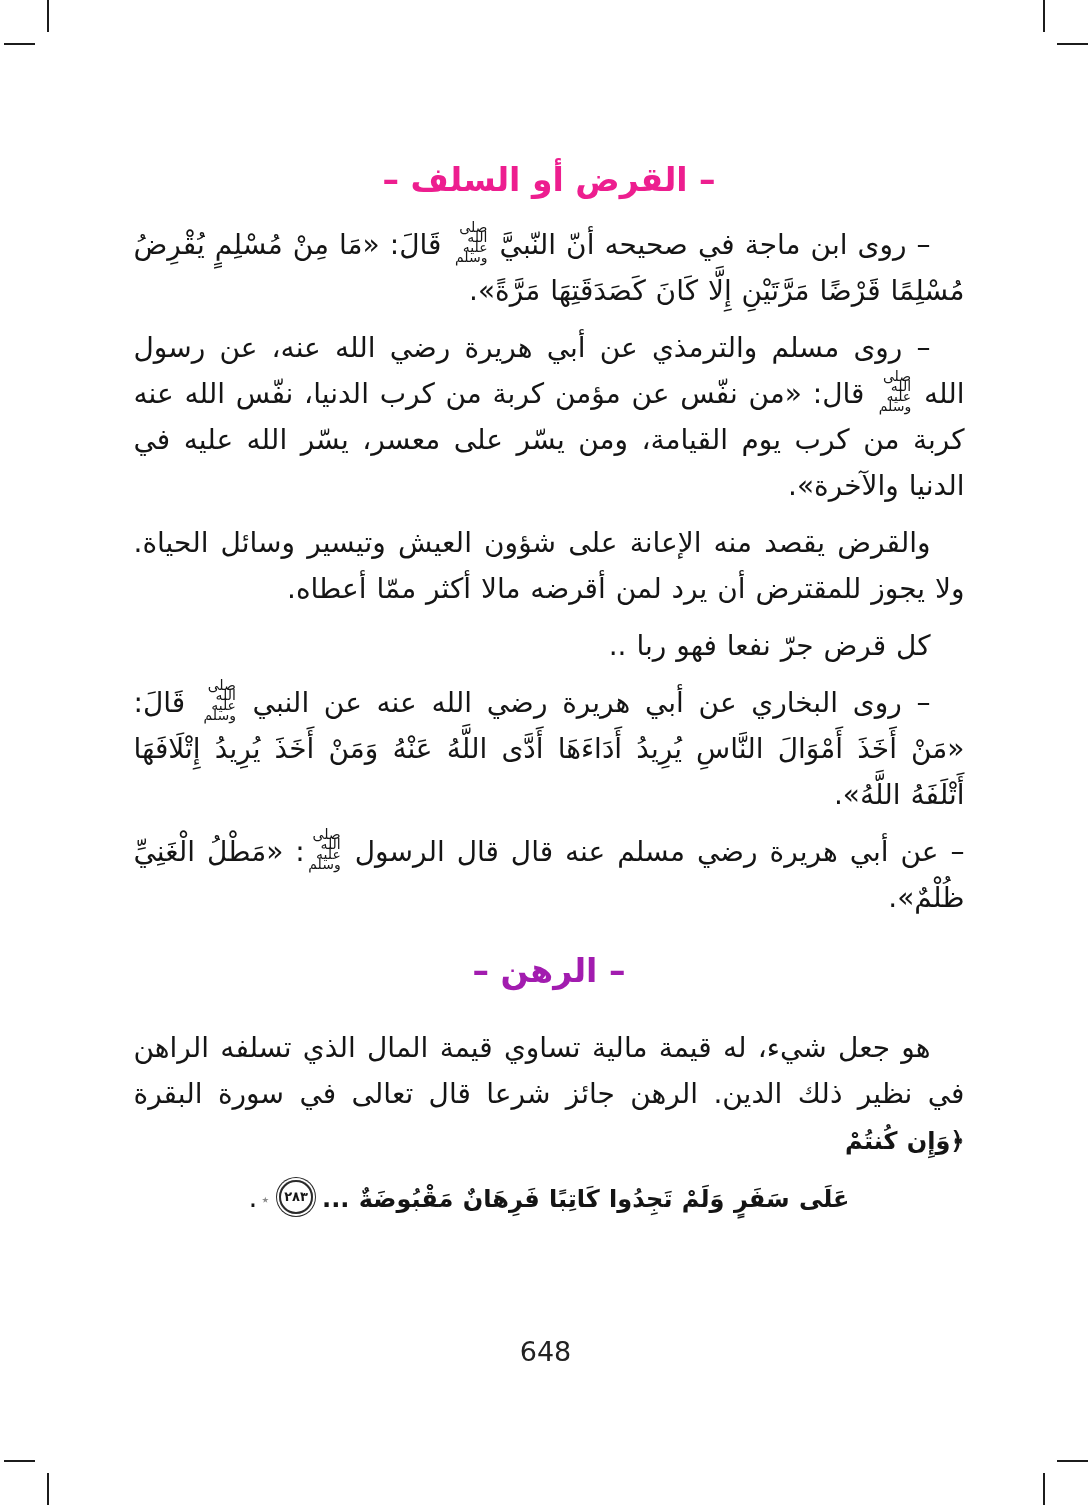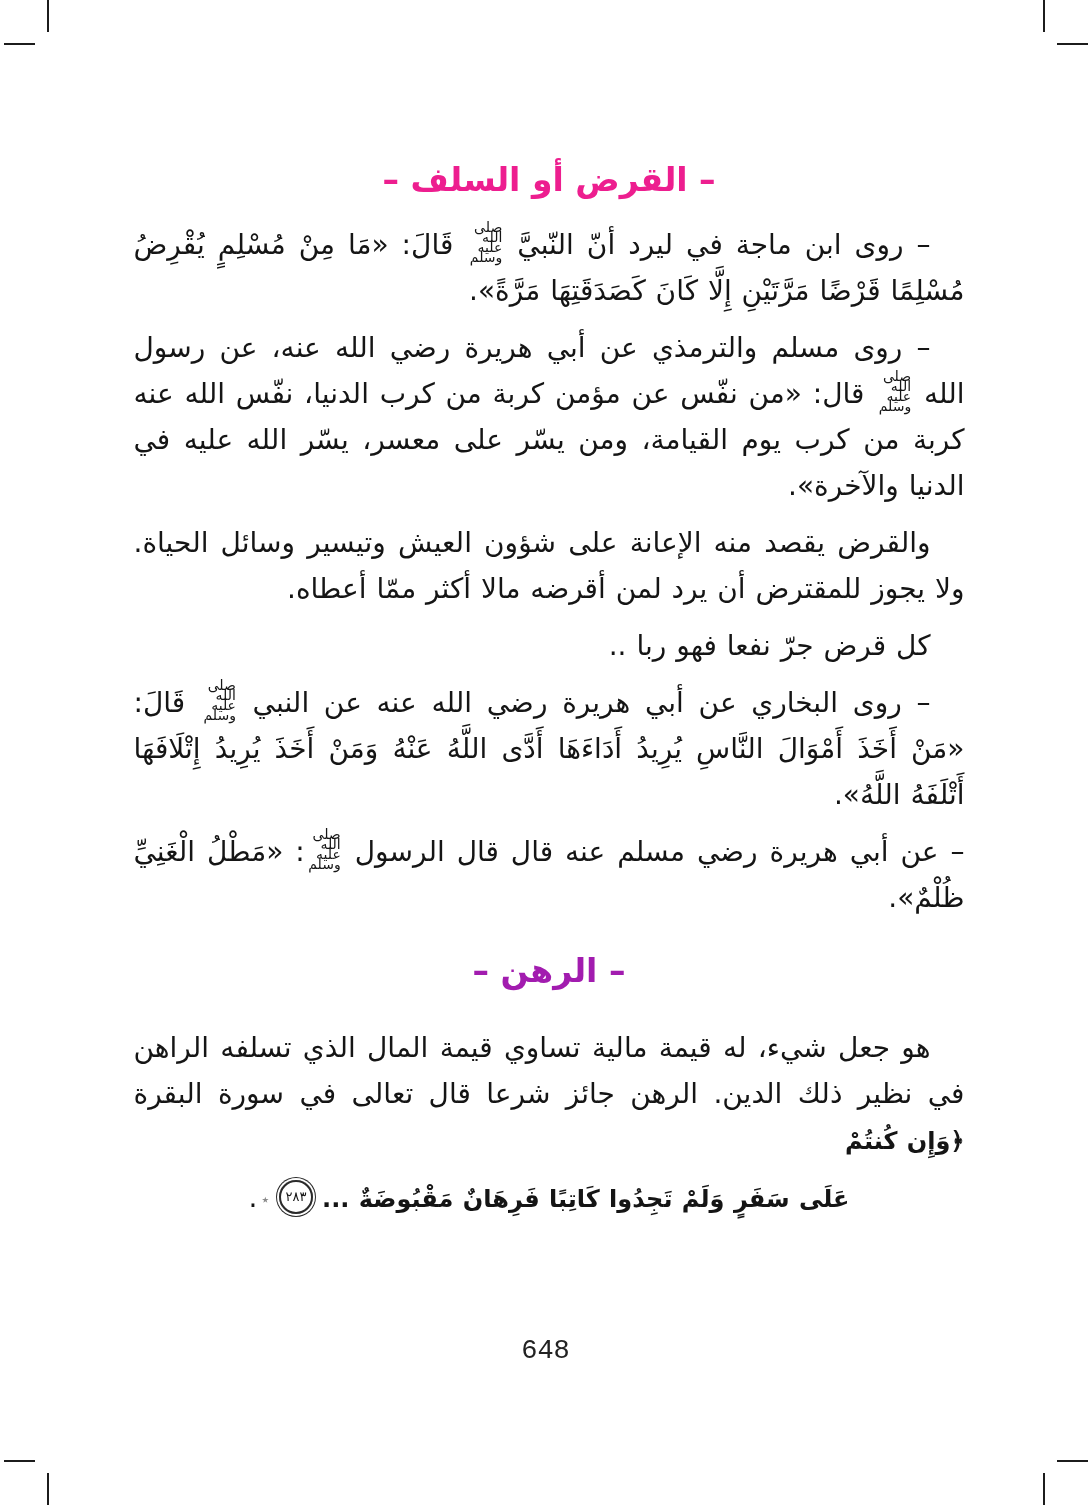--- a/index.html
+++ b/index.html
@@ -72,62 +72,61 @@
     display: inline-flex;
     align-items: center;
     justify-content: center;
     vertical-align: middle;
     width: 34px;
     height: 34px;
     border-radius: 50%;
     border: 2px solid #2a2a2a;
     box-shadow: 0 0 0 2px #fff, 0 0 0 3px #2a2a2a;
     font-size: 13px;
-    font-weight: normal;
+    font-weight: bold;
     margin: 0 9px 4px 6px;
     text-indent: 0;
   }
   .ornament {
     display: inline-block;
     font-size: 14px;
     color: #8a8a8a;
     margin: 0 4px;
     vertical-align: middle;
     text-indent: 0;
   }
   .page-number {
     position: absolute;
     top: 1336px;
     left: 0;
     width: 100%;
     text-align: center;
     font-size: 27px;
     color: #222;
     direction: ltr;
-    font-family: Liberation Mono, monospace;
   }
 </style>
 </head>
 <body>
 
 <div class="page">
 
   <div class="crop v tl-v"></div>
   <div class="crop h tl-h"></div>
   <div class="crop v tr-v"></div>
   <div class="crop h tr-h"></div>
   <div class="crop v bl-v"></div>
   <div class="crop h bl-h"></div>
   <div class="crop v br-v"></div>
   <div class="crop h br-h"></div>
 
   <div class="content">
       <section>
         <h2 class="heading" style="color: rgb(237, 30, 143);">– القرض أو السلف –</h2>
-        <p class="para indent"><span>– روى ابن ماجة في ليرد أنّ النّبيَّ </span><span class="pbuh"><span>صلى الله</span><br><span>عليه وسلم</span></span><span> قَالَ: «مَا مِنْ مُسْلِمٍ يُقْرِضُ مُسْلِمًا قَرْضًا مَرَّتَيْنِ إِلَّا كَانَ كَصَدَقَتِهَا مَرَّةً».</span></p>
+        <p class="para indent"><span>– روى ابن ماجة في صحيحه أنّ النّبيَّ </span><span class="pbuh"><span>صلى الله</span><br><span>عليه وسلم</span></span><span> قَالَ: «مَا مِنْ مُسْلِمٍ يُقْرِضُ مُسْلِمًا قَرْضًا مَرَّتَيْنِ إِلَّا كَانَ كَصَدَقَتِهَا مَرَّةً».</span></p>
         <p class="para indent"><span>– روى مسلم والترمذي عن أبي هريرة رضي الله عنه، عن رسول الله </span><span class="pbuh"><span>صلى الله</span><br><span>عليه وسلم</span></span><span> قال: «من نفّس عن مؤمن كربة من كرب الدنيا، نفّس الله عنه كربة من كرب يوم القيامة، ومن يسّر على معسر، يسّر الله عليه في الدنيا والآخرة».</span></p>
         <p class="para indent"><span>والقرض يقصد منه الإعانة على شؤون العيش وتيسير وسائل الحياة. ولا يجوز للمقترض أن يرد لمن أقرضه مالا أكثر ممّا أعطاه.</span></p>
         <p class="para indent"><span>كل قرض جرّ نفعا فهو ربا ..</span></p>
         <p class="para indent"><span>– روى البخاري عن أبي هريرة رضي الله عنه عن النبي </span><span class="pbuh"><span>صلى الله</span><br><span>عليه وسلم</span></span><span> قَالَ: «مَنْ أَخَذَ أَمْوَالَ النَّاسِ يُرِيدُ أَدَاءَهَا أَدَّى اللَّهُ عَنْهُ وَمَنْ أَخَذَ يُرِيدُ إِتْلَافَهَا أَتْلَفَهُ اللَّهُ».</span></p>
         <p class="para"><span>– عن أبي هريرة رضي مسلم عنه قال قال الرسول </span><span class="pbuh"><span>صلى الله</span><br><span>عليه وسلم</span></span><span>: «مَطْلُ الْغَنِيِّ ظُلْمٌ».</span></p>
       </section>
       <section>
         <h2 class="heading" style="color: #a21caf;">– الرهن –</h2>
         <p class="para indent"><span>هو جعل شيء، له قيمة مالية تساوي قيمة المال الذي تسلفه الراهن في نظير ذلك الدين. الرهن جائز شرعا قال تعالى في سورة البقرة </span><span class="quran">﴿وَإِن كُنتُمْ</span></p>
         <p class="para center"><span class="quran">عَلَى سَفَرٍ وَلَمْ تَجِدُوا كَاتِبًا فَرِهَانٌ مَقْبُوضَةٌ ...</span><span class="ayah-medallion">٢٨٣</span><span class="ornament">٭</span><span>.</span></p>

